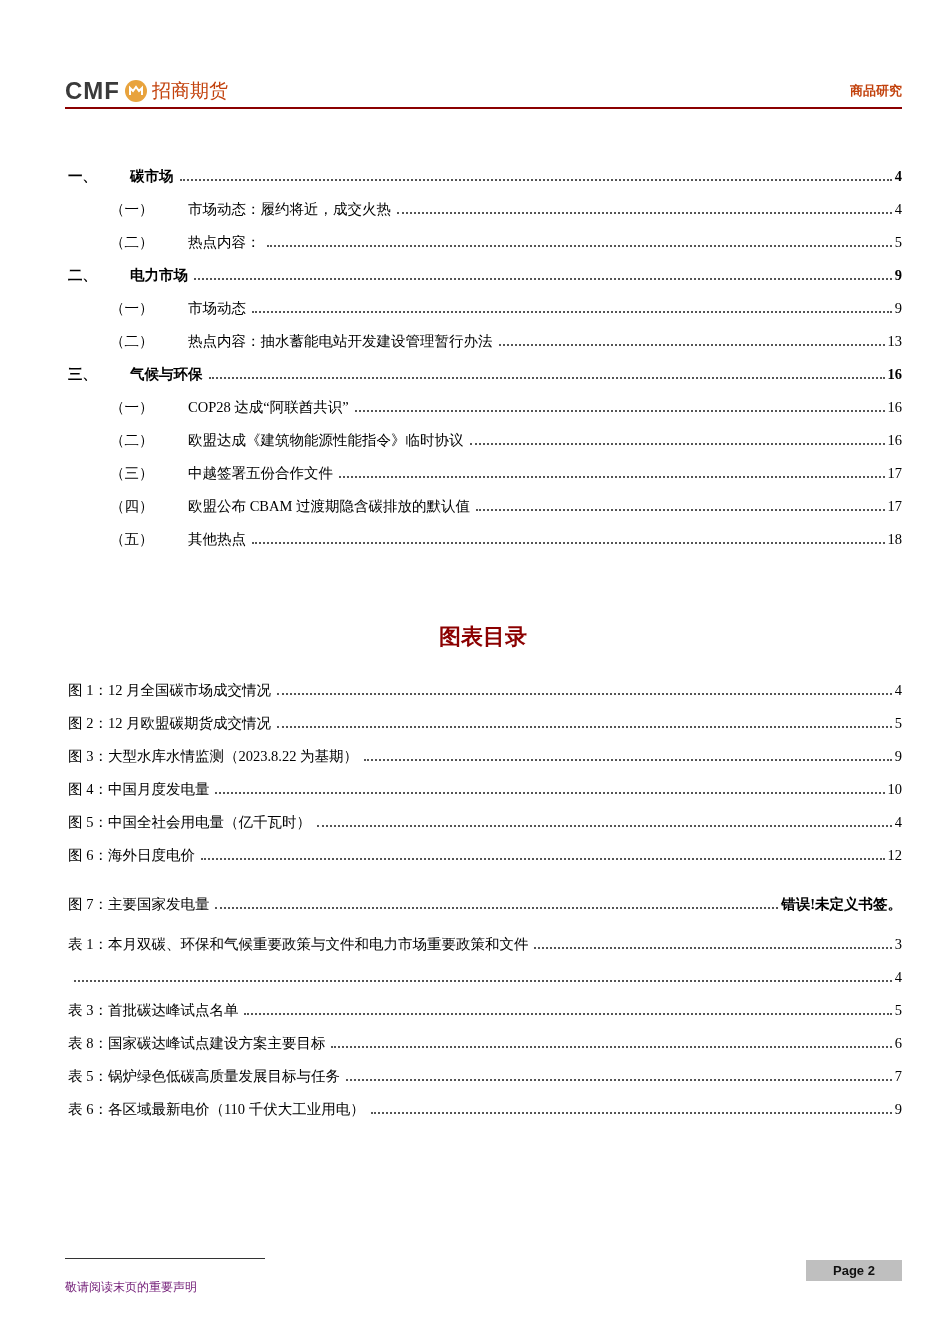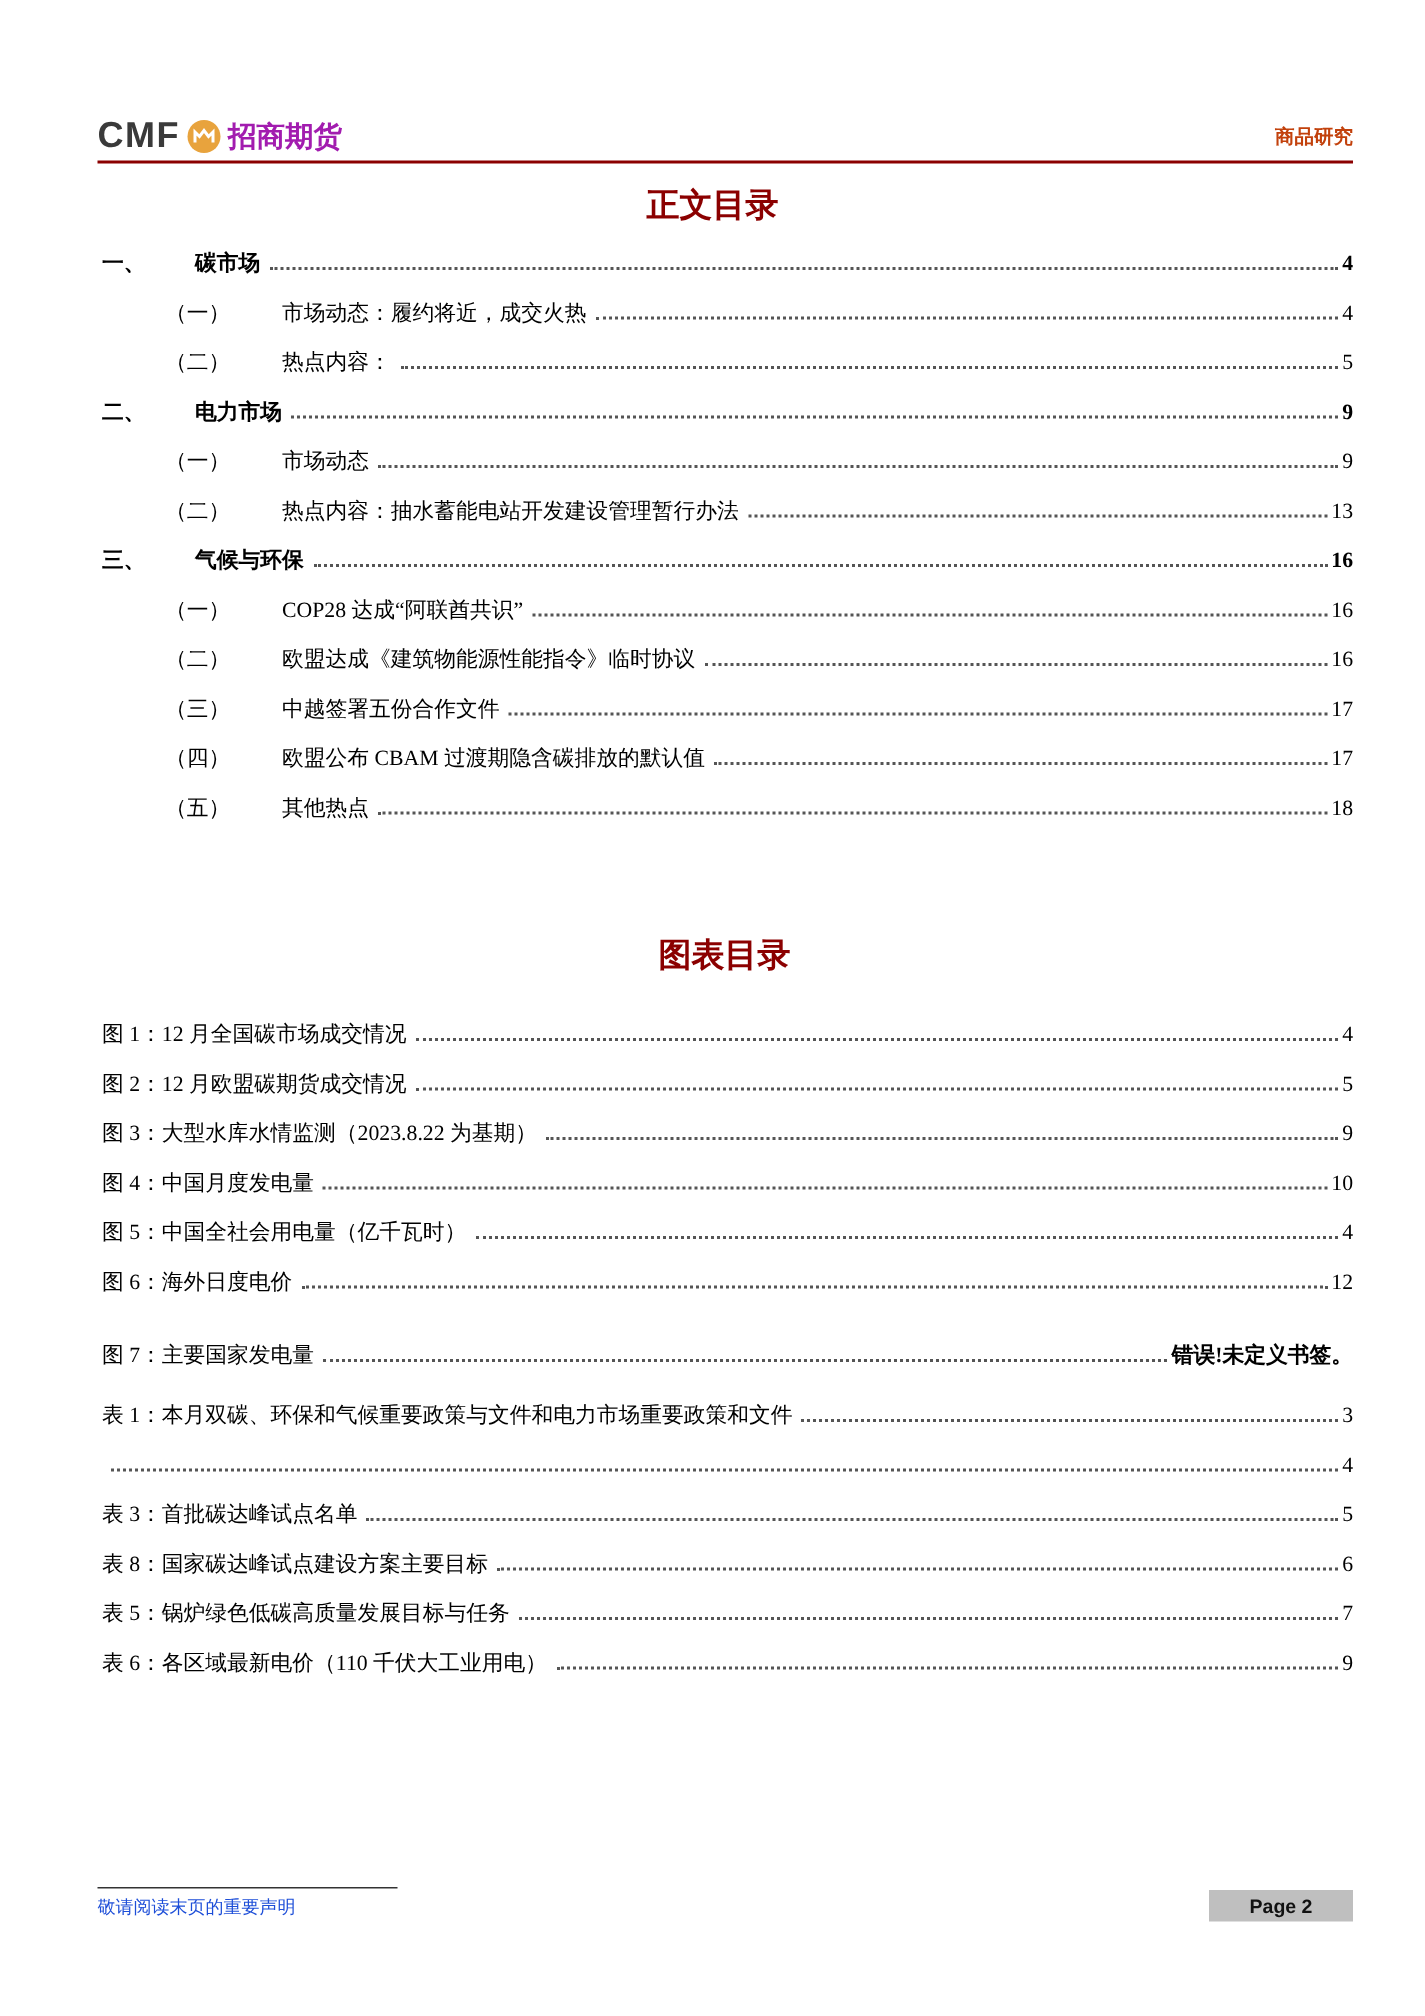--- a/index.html
+++ b/index.html
@@ -28,22 +28,22 @@
   .logo-cmf {
     font-family: "Liberation Sans", sans-serif;
     font-weight: bold;
     font-size: 24px;
     color: #3a3a3a;
     letter-spacing: 1px;
   }
   .logo-icon { width: 24px; height: 24px; display: inline-block; }
   .logo-brand {
     font-size: 19px;
-    font-weight: bold;
-    color: #a21caf;
+    font-weight: normal;
+    color: #c2410c;
   }
   .header-right {
     font-size: 13px;
     font-weight: bold;
     color: #c2410c;
   }
   .header-rule {
     position: absolute;
     top: 107px; left: 65px; right: 48px;
     border-top: 2px solid #8b0000;
@@ -92,23 +92,23 @@
   .row.lvl2 .num { width: 78px; }
 
   .pg.err { font-weight: bold; margin-top: 16px; }
 
   
   .footer-disclaimer {
     position: absolute;
     left: 65px; top: 1258px;
     width: 200px;
     border-top: 1px solid #333;
-    padding-top: 4px;
+    padding-top: 20px;
     font-size: 12px;
-    color: #1d4ed8;
+    color: #701a75;
   }
   .footer-pagebox {
     position: absolute;
     right: 48px; top: 1260px;
     width: 96px; height: 21px;
     background: #bfbfbf;
     display: flex;
     align-items: center;
     justify-content: center;
     font-family: "Liberation Sans", sans-serif;
@@ -130,21 +130,20 @@
           <circle cx="12" cy="12" r="11" fill="#e8a33d"></circle>
           <path d="M6 16 L6 9 L9 12 L12 8 L15 12 L18 9 L18 16" fill="none" stroke="#ffffff" stroke-width="2"></path>
         </svg>
       </span>
       <span class="logo-brand">招商期货</span>
     </div>
     <span class="header-right">商品研究</span>
   </div>
   <div class="header-rule"></div>
 
-  <div class="section-title title-main">正文目录</div>
 
   <div class="list toc-list">
 
       <div class="row lvl1">
         <span class="num">一、</span>
         <span class="txt">碳市场</span>
         <span class="leader"></span>
         <span class="pg">4</span>
       </div>
 

